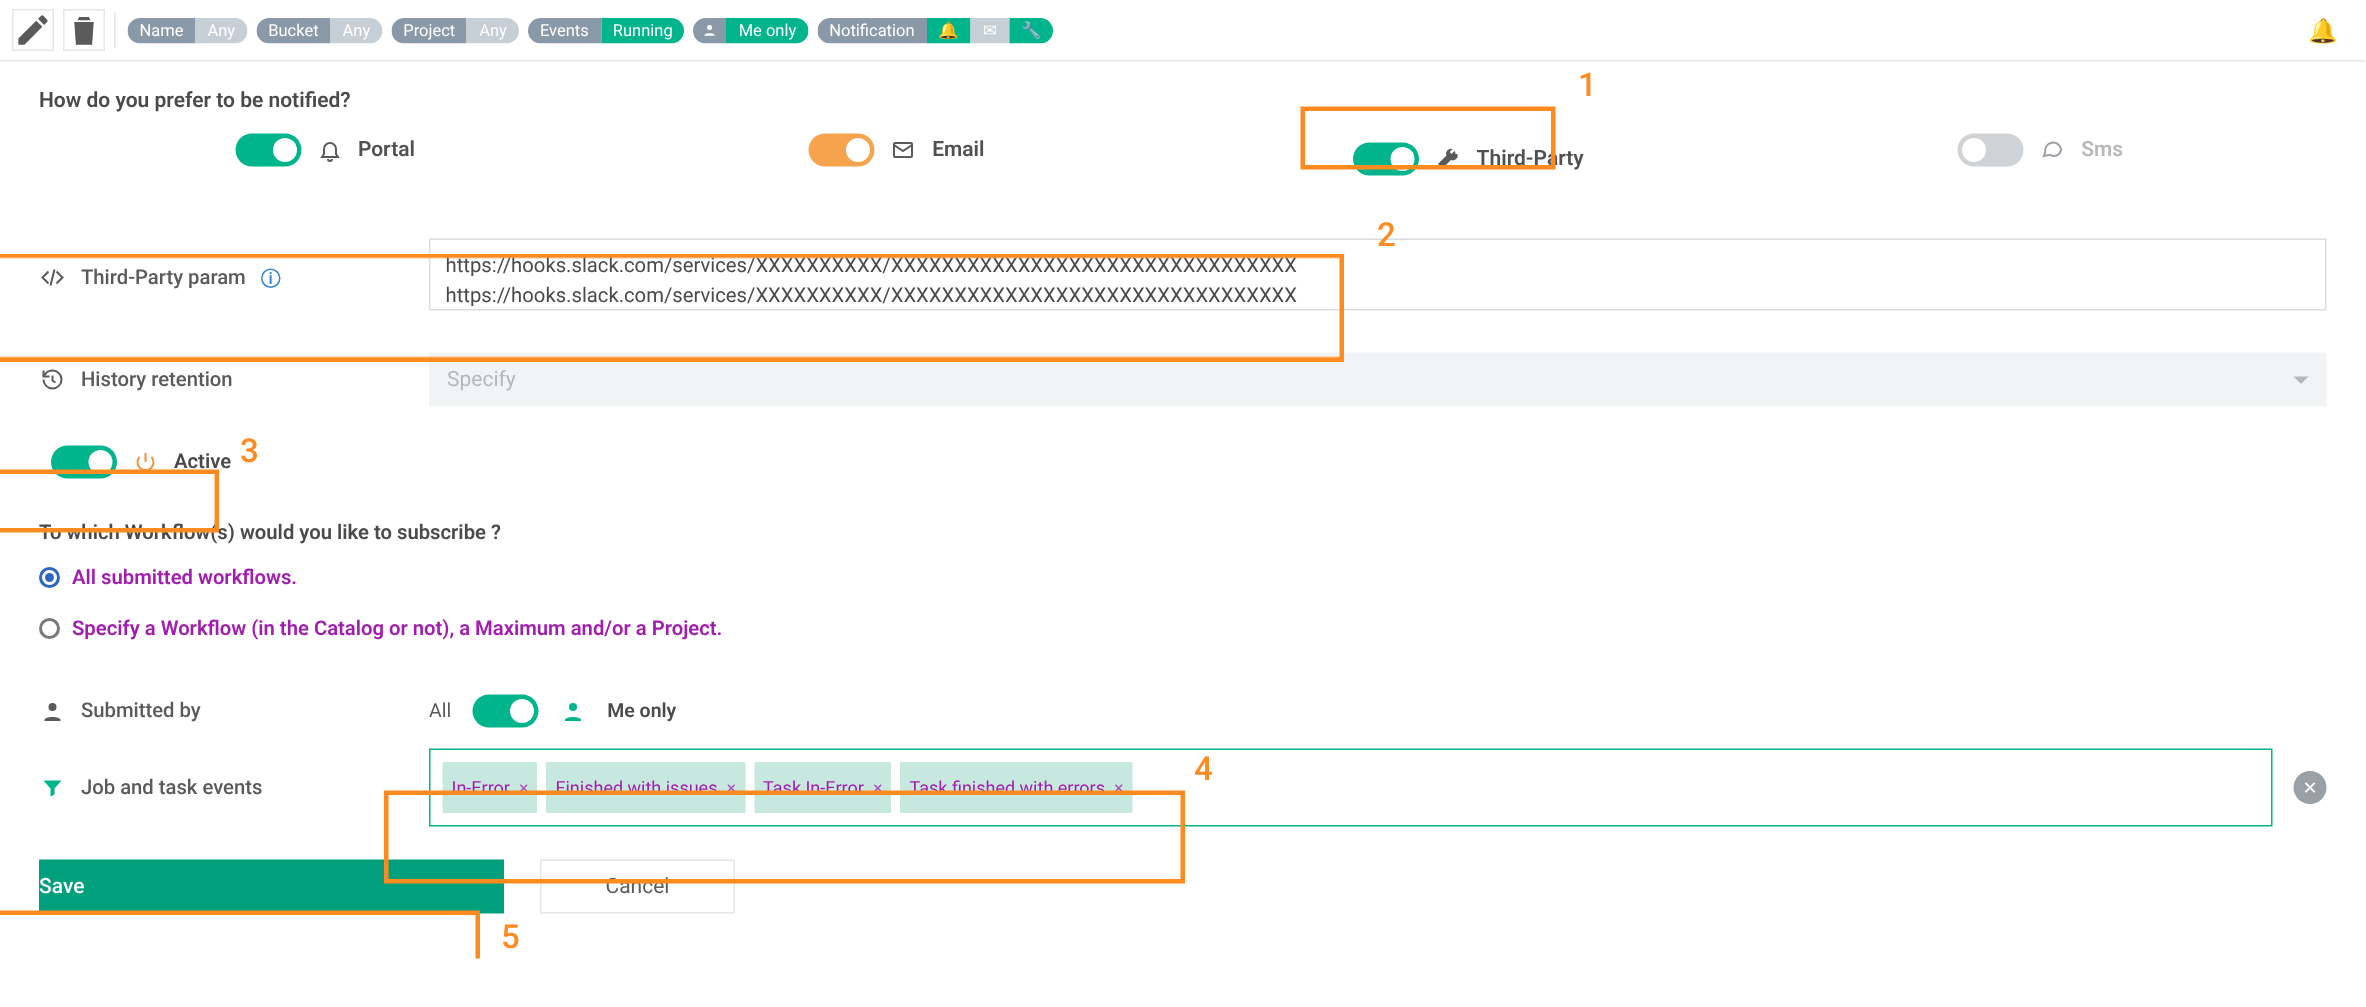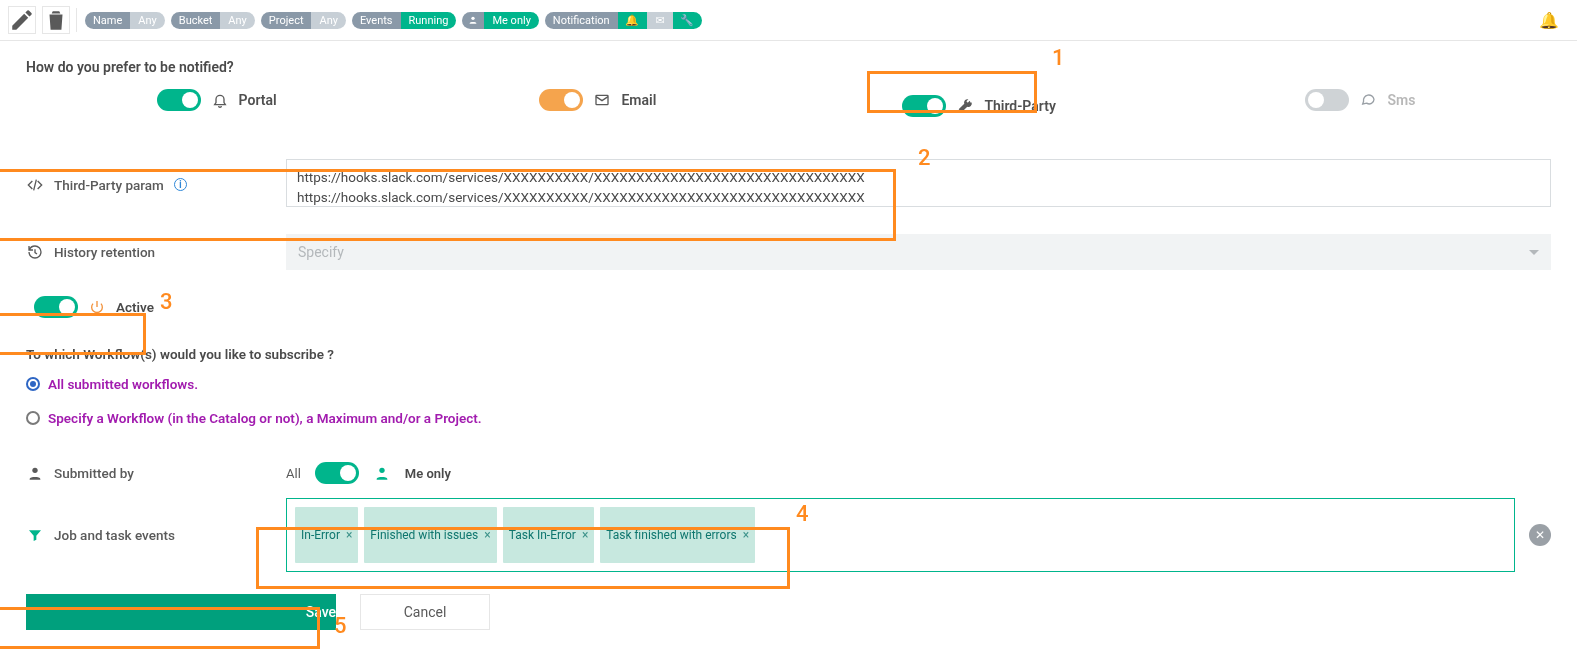--- a/index.html
+++ b/index.html
@@ -45,26 +45,26 @@
 .select-disabled { width:100%; background:#f1f3f4; color:#b4b8bb; padding:10px 12px; font-size:14px; position:relative; }
 .select-disabled:after { content:""; position:absolute; right:12px; top:50%; border:5px solid transparent; border-top-color:#b4b8bb; transform:translateY(-2px); }
 
 .radio-opt { display:flex; align-items:center; gap:8px; margin-top:10px; font-weight:600; color:#a21caf; font-size:13.5px; }
 .radio { width:14px; height:14px; border:2px solid #2e66c4; border-radius:50%; display:inline-block; position:relative; cursor:pointer; }
 .radio.checked:after { content:""; position:absolute; width:6px; height:6px; background:#2e66c4; border-radius:50%; top:2px; left:2px; }
 .radio.unchecked { border-color:#7a7a7a; }
 
 .tags-wrap { display:flex; align-items:center; gap:14px; }
 .tags-box { flex:1; border:1px solid #00b58c; padding:8px 8px; min-height:48px; display:flex; flex-wrap:wrap; gap:6px; align-items:flex-start; }
-.tag { background:#c7e8df; color:#0f766e; padding:21px 6px; font-size:12px; display:inline-flex; align-items:center; gap:6px; border-radius:1px; }
+.tag { background:#c7e8df; color:#a21caf; padding:10px 6px; font-size:12px; display:inline-flex; align-items:center; gap:6px; border-radius:1px; }
 .tag .x { cursor:pointer; opacity:.75; }
 .clear-circ { width:22px; height:22px; border-radius:50%; background:#9aa0a6; color:#fff; display:flex; align-items:center; justify-content:center; font-size:12px; cursor:pointer; }
 
 .actions { display:flex; gap:24px; margin-top:22px; align-items:stretch; }
-.btn-save   { width:310px; background:#00a07d; color:#fff; text-align:right; padding:9px 0; font-size:14px; font-weight:500; cursor:pointer; border:none; }
+.btn-save   { width:310px; background:#00a07d; color:#fff; text-align:left; padding:9px 0; font-size:14px; font-weight:500; cursor:pointer; border:none; }
 .btn-cancel { width:130px; background:#fff; border:1px solid #e6e6e6; color:#5a5a5a; text-align:center; padding:9px 0; font-size:14px; cursor:pointer; }
 
 
 .hl { position:absolute; border:3px solid #ff8a1f; pointer-events:none; }
 .num { position:absolute; color:#ff8a1f; font-size:22px; font-weight:500; pointer-events:none; }
 .main { position:relative; }
 </style>
 </head>
 <body>
 

